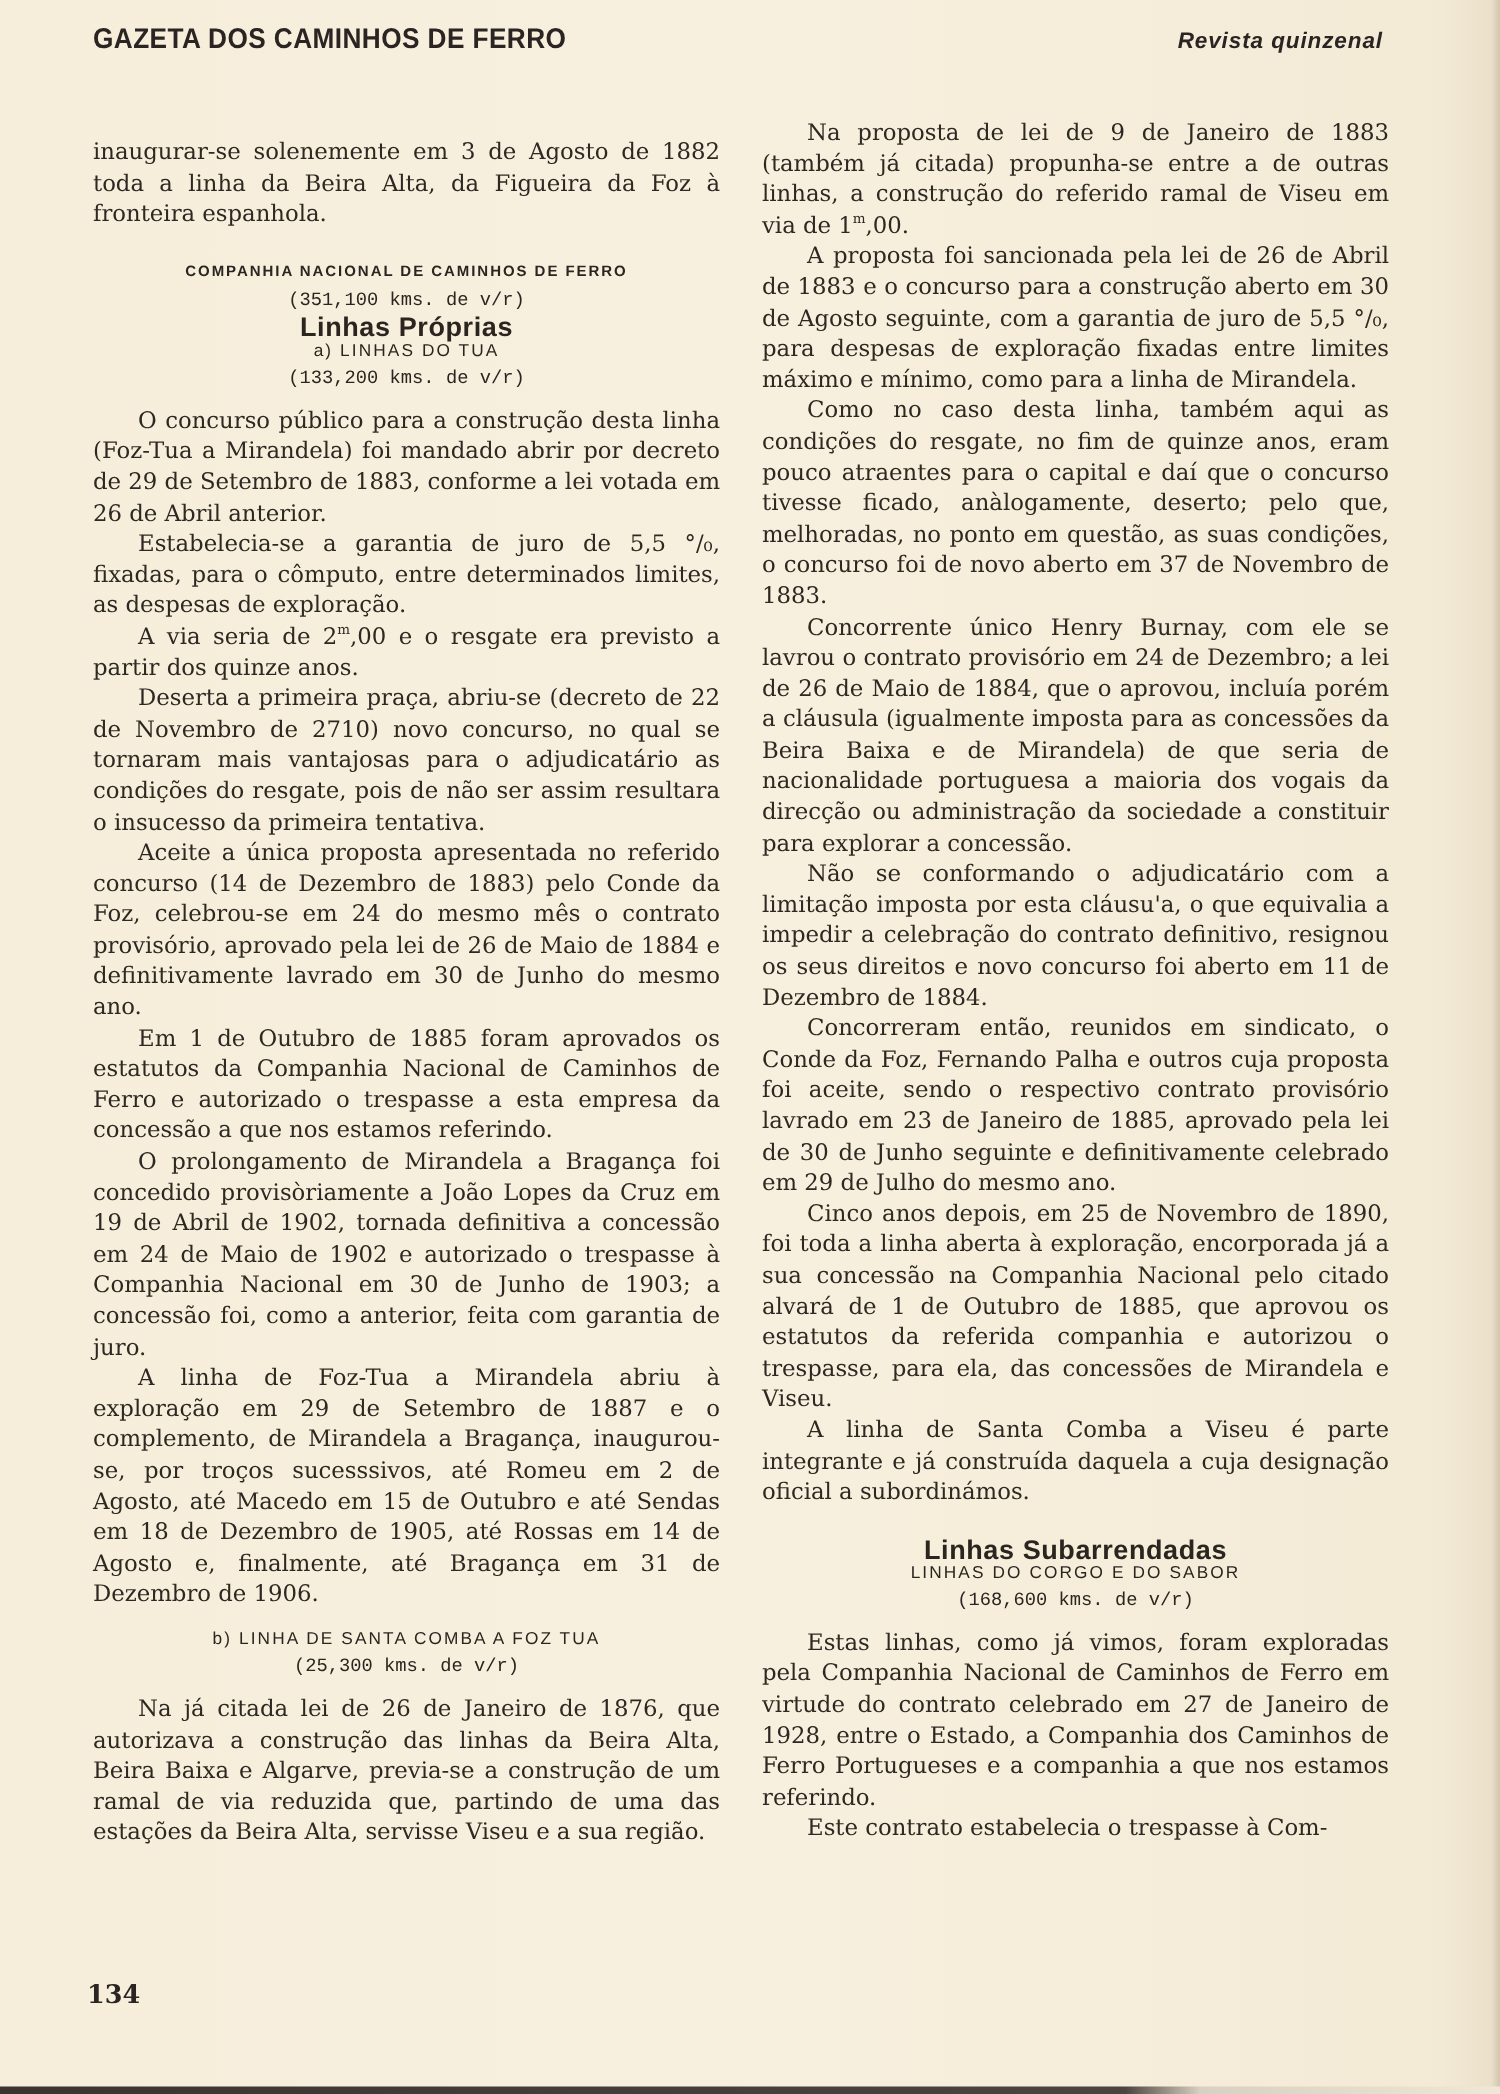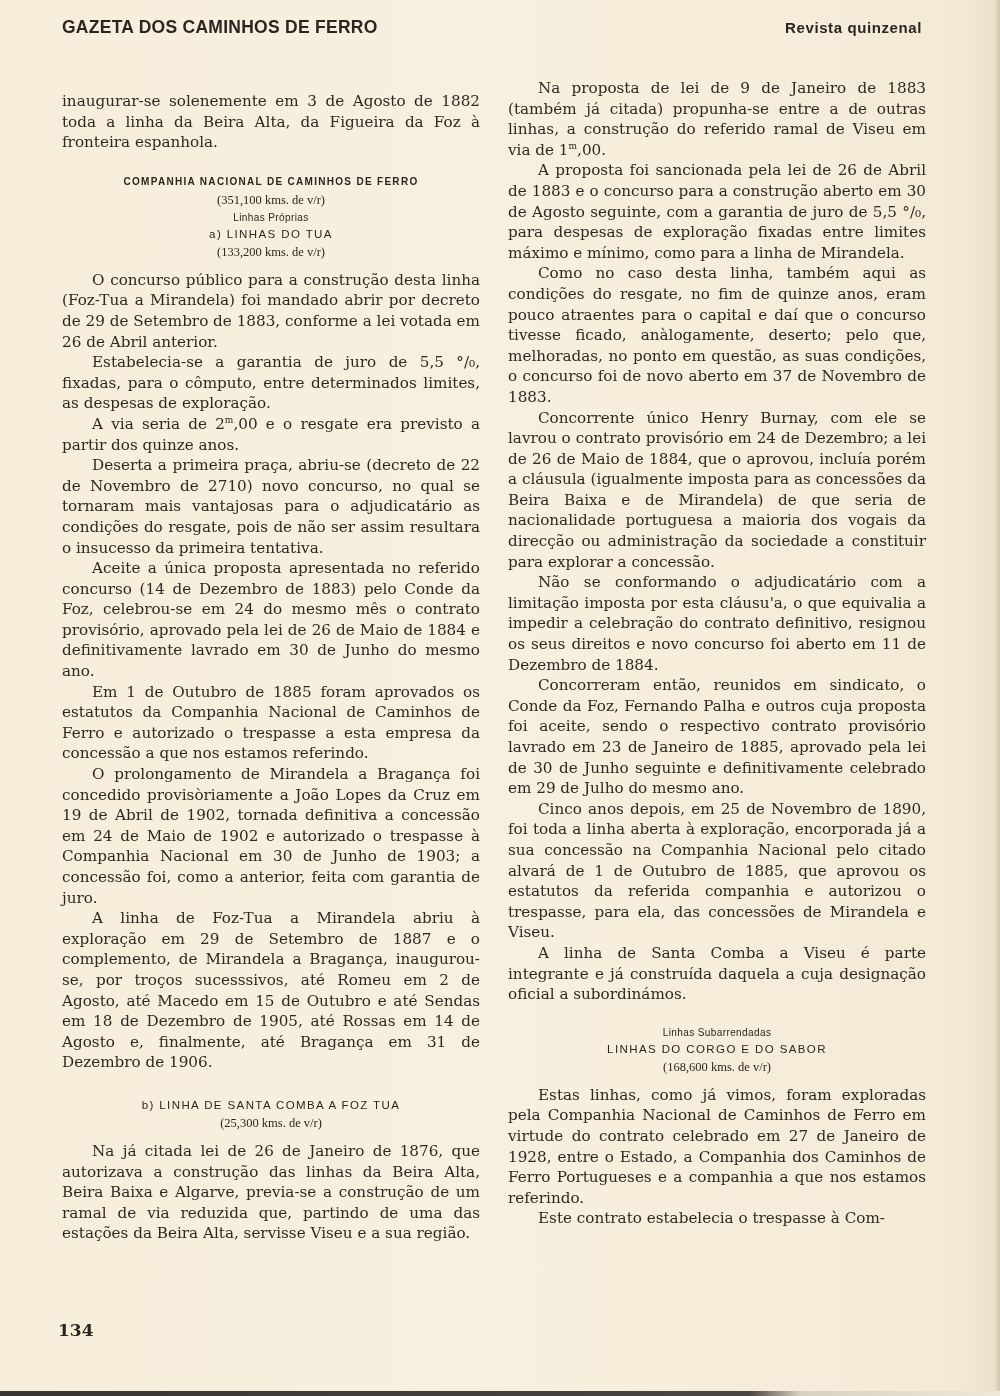--- a/index.html
+++ b/index.html
@@ -17,44 +17,44 @@
     }
     .header .title {
       position: absolute; left: 0; top: 0;
       font-family: "Liberation Sans", sans-serif; font-weight: bold;
       font-size: 19px; letter-spacing: 0.3px; color: #2a2522;
       transform: scaleX(0.92); transform-origin: left center;
     }
     .header .subtitle {
       position: absolute; right: 0; top: 3px;
       font-family: "Liberation Sans", sans-serif; font-weight: bold;
-      font-size: 15px; letter-spacing: 0.6px; color: #2a2522;
+      font-size: 15px; letter-spacing: 0.6px; color: #2a2522; font-style: italic;
     }
     .col {
       position: absolute; top: 78px; width: 418px;
       font-family: "DejaVu Serif", serif;
       font-size: 15.2px; line-height: 20.6px;
       text-align: justify; color: #2e2822;
     }
     .col.left { left: 62px; }
     .col.right { left: 508px; }
     .col p { margin: 0; text-indent: 30px; }
     .col p.noindent { text-indent: 0; margin-top: 13px; }
     .heading {
       text-align: center; font-family: "Liberation Sans", sans-serif;
       font-size: 12px; line-height: 16px; color: #2b2520;
     }
     .heading.big {
       font-weight: 900; font-size: 10px; letter-spacing: 1.3px; line-height: 17px;
     }
     .heading.caps { letter-spacing: 1.4px; font-size: 11.5px; }
-    .heading.bold { font-weight: normal; font-size: 10px; letter-spacing: 0.4px; }
-    .heading.paren { font-family: Liberation Serif, serif; font-size: 12.5px; line-height: 20px; }
+    .heading.bold { font-weight: bold; font-size: 18px; letter-spacing: 0.4px; }
+    .heading.paren { font-family: Liberation Mono, monospace; font-size: 12.5px; line-height: 20px; }
     .gap-top-lg { margin-top: 20px; }
-    .gap-top-md { margin-top: 24px; }
+    .gap-top-md { margin-top: 12px; }
     .gap-bottom { margin-bottom: 8px; }
     sup { font-size: 9px; line-height: 0; }
     .pagenum {
       position: absolute; left: 58px; top: 1320px;
       font-family: "DejaVu Serif", serif; font-weight: bold; font-size: 17px; color: #2a2522;
     }
     .bottom-edge {
       position: absolute; left: 0; bottom: 0; width: 1000px; height: 5px;
       background: linear-gradient(90deg, #3a3530 0%, #4a4540 75%, #d8d0c0 80%, #f0e8d6 100%);
     }

